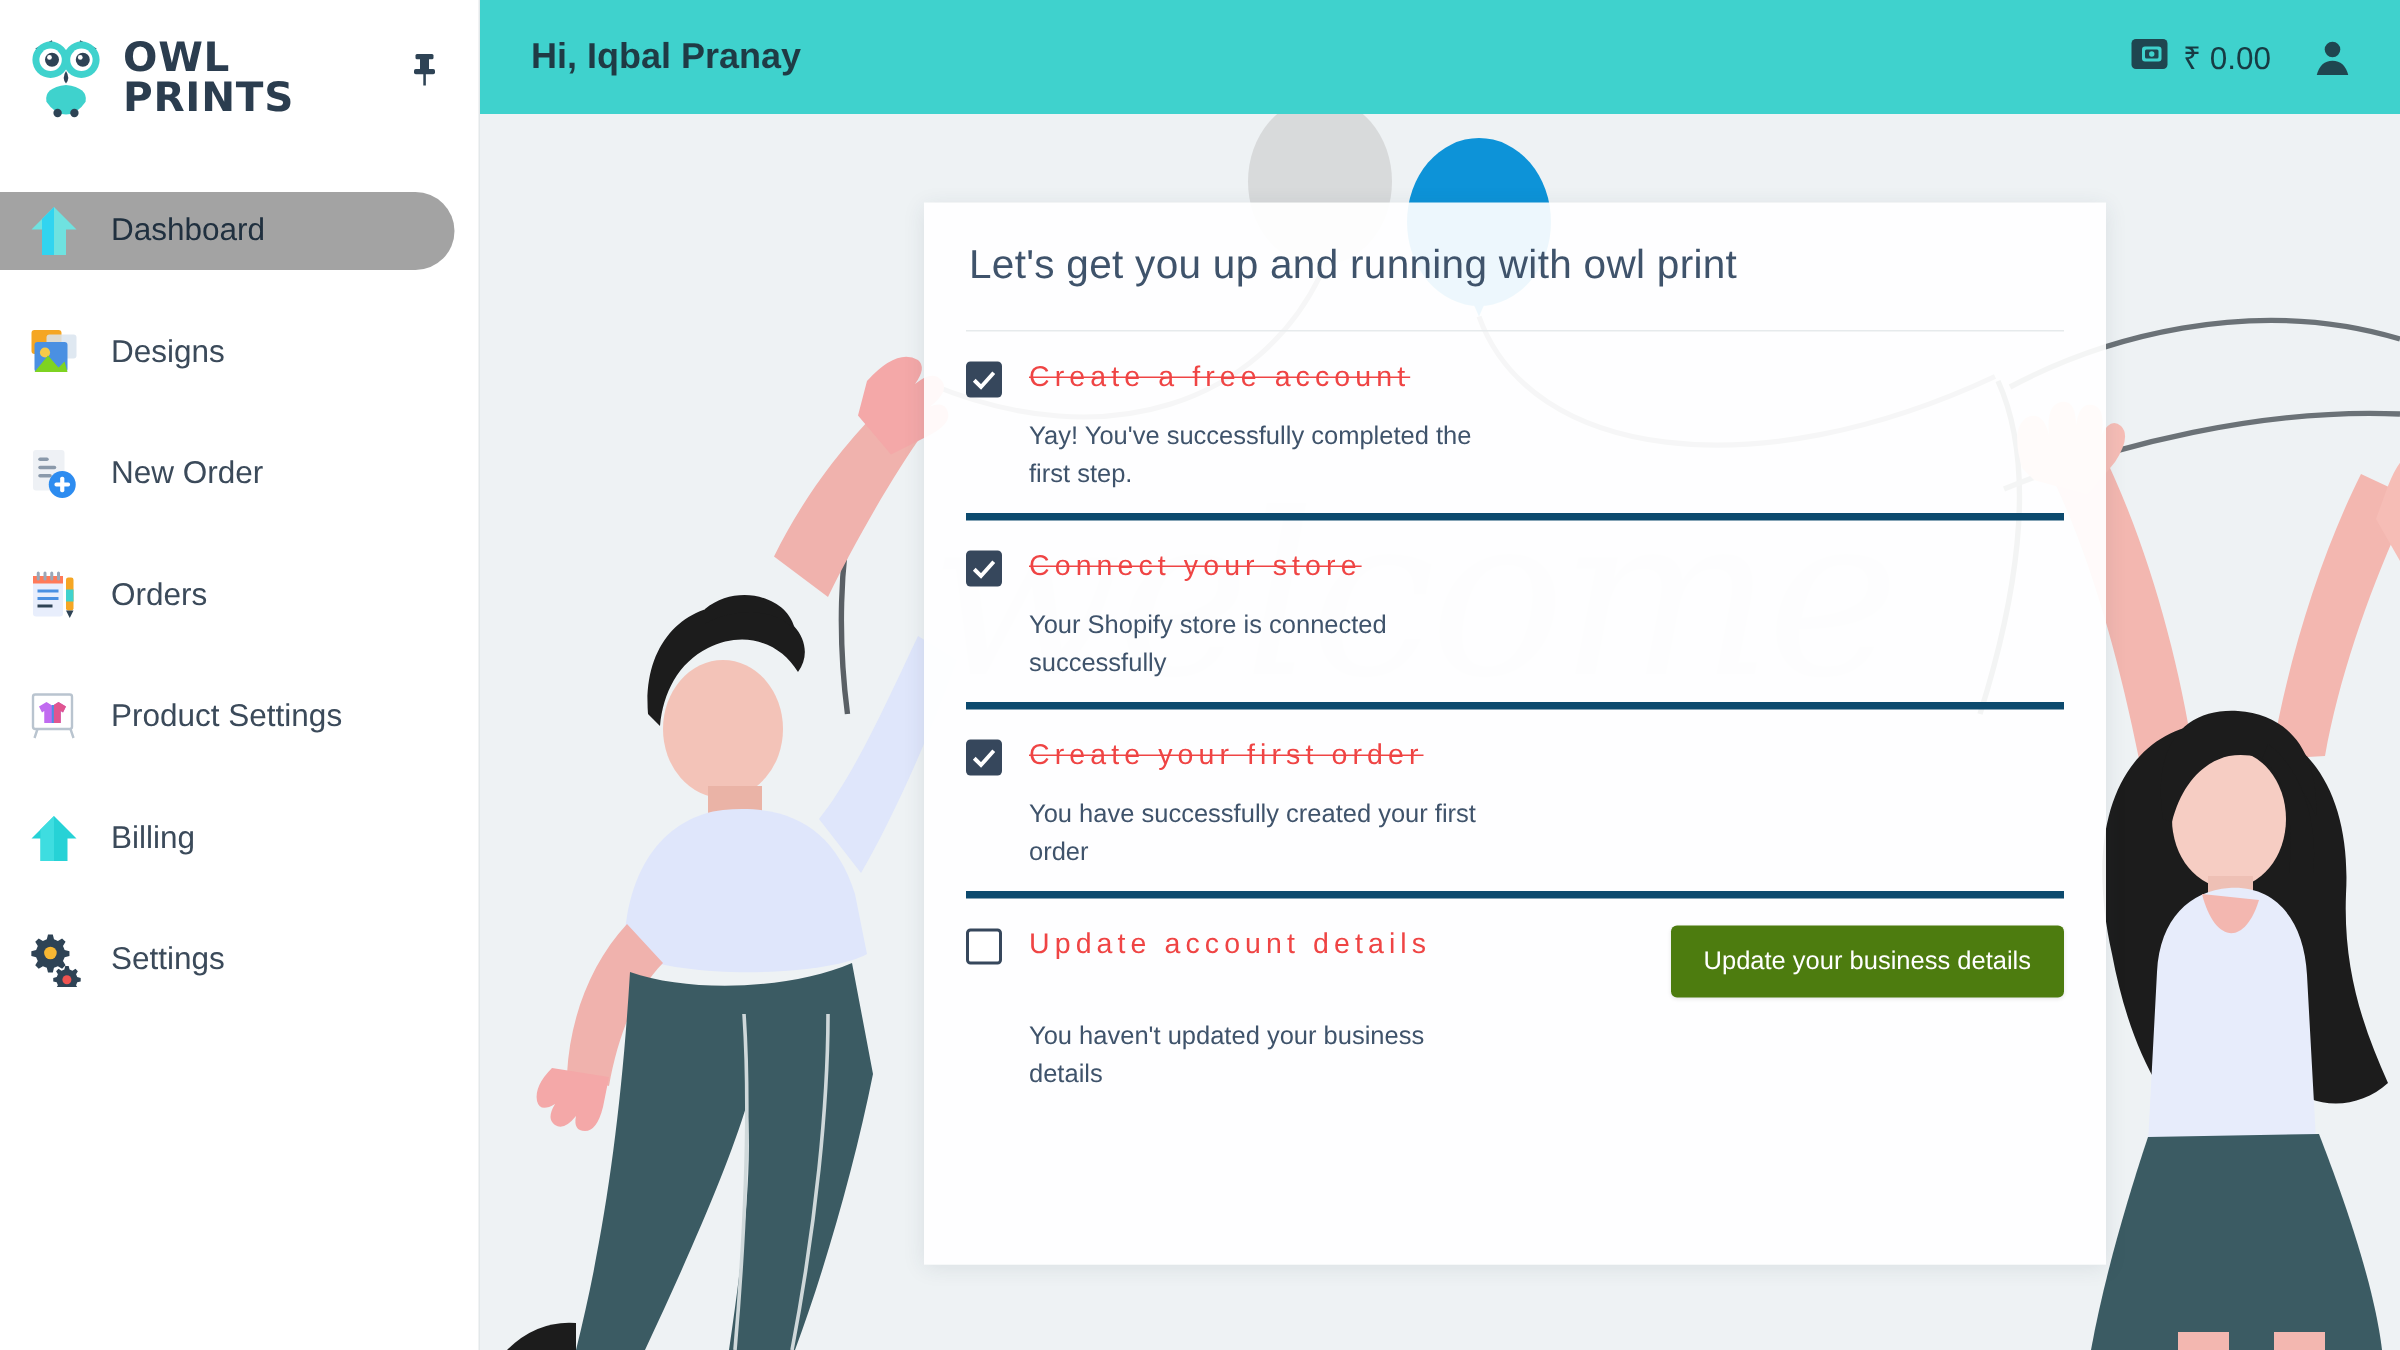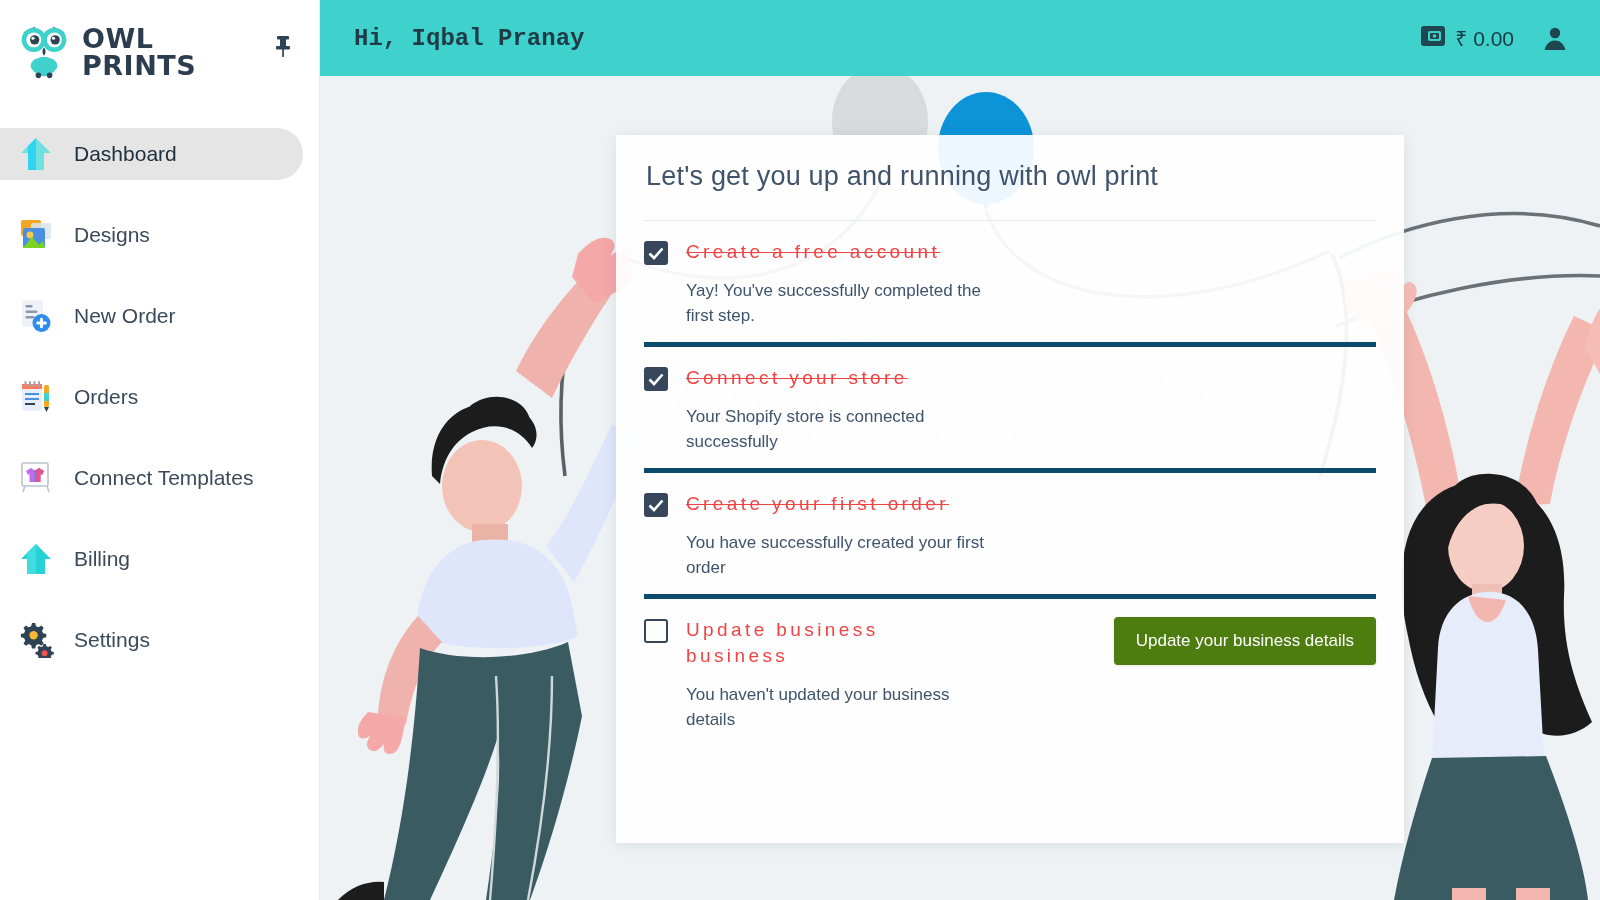--- a/index.html
+++ b/index.html
@@ -34,21 +34,21 @@
     align-items: center; justify-content: center; cursor: pointer;
   }
 
   .nav { margin-top: 24px; }
   .nav-item {
     display: flex; align-items: center; height: 52px;
     margin-bottom: 29px; padding-left: 14px; cursor: pointer;
     position: relative;
   }
   .nav-item.active {
-    background: #e5e5e5;
+    background: #a3a3a3;
     border-top-right-radius: 26px; border-bottom-right-radius: 26px;
     width: 303px;
   }
   .nav-icon {
     width: 44px; height: 44px; flex: 0 0 44px;
     display: flex; align-items: center; justify-content: center;
   }
   .nav-label {
     margin-left: 16px; font-size: 21px; color: #3b4a5a;
     font-family: "Liberation Sans", sans-serif;
@@ -57,21 +57,21 @@
 
   
   .main { position: relative; width: 1280px; height: 900px; flex: 1; }
   .topbar {
     height: 76px; background: #3fd2cd; display: flex;
     align-items: center; padding: 0 32px 0 34px;
     position: relative; z-index: 20;
   }
   .greeting {
     font-size: 24px; color: #1f3b45; font-weight: 600;
-    font-family: Liberation Mono, monospace;
+    font-family: Liberation Sans, sans-serif;
   }
   .topbar-right {
     margin-left: auto; display: flex; align-items: center; gap: 28px;
   }
   .wallet { display: flex; align-items: center; gap: 9px; cursor: pointer; }
   .wallet-amount { font-size: 21px; color: #173b43; font-weight: 500; }
   .avatar-btn { cursor: pointer; display:flex; align-items:center; }
 
   
   .stage {
@@ -236,21 +236,21 @@
       <div class="nav-item">
         <span class="nav-icon">
           <svg width="34" height="36" viewBox="0 0 34 36">
             <rect x="3" y="3" width="26" height="23" rx="1.5" fill="#ffffff" stroke="#b9c4cf" stroke-width="1.6"></rect>
             <path d="M12 8 L16 10.5 L20 8 L25 11 L23 15 L21.5 14 L21.5 22 L10.5 22 L10.5 14 L9 15 L7 11 Z" fill="#c16bf0"></path>
             <path d="M16 10.5 L20 8 L25 11 L23 15 L21.5 14 L21.5 22 L16 22 Z" fill="#e0558f"></path>
             <rect x="15.5" y="10" width="1.4" height="12" fill="#4a90e2"></rect>
             <path d="M6 26 L4 32 M28 26 L30 32" stroke="#b9c4cf" stroke-width="1.6" fill="none"></path>
           </svg>
         </span>
-        <span class="nav-label">Connect Templates</span>
+        <span class="nav-label">Product Settings</span>
       </div>
 
       <div class="nav-item">
         <span class="nav-icon">
           <svg width="34" height="36" viewBox="0 0 34 36">
             <path d="M17 3 L32 18 L26 18 L26 33 L8 33 L8 18 L2 18 Z" fill="#26d2d6"></path>
             <path d="M17 3 L8 12 L8 33 L17 33 Z" fill="#3edde0"></path>
           </svg>
         </span>
         <span class="nav-label">Billing</span>
@@ -406,21 +406,21 @@
                 </svg>
               </span>
               <span class="row-title done">Create your first order</span>
             </div>
             <div class="row-desc">You have successfully created your first order</div>
           </div>
 
           <div class="row">
             <div class="row-head">
               <span class="cbox unchecked"></span>
-              <span class="row-title">Update business business</span>
+              <span class="row-title">Update account details</span>
               <span class="row-action">
                 <button class="btn-primary">Update your business details</button>
               </span>
             </div>
             <div class="row-desc">You haven't updated your business details</div>
           </div>
 
         </div>
       </div>
     </div>

